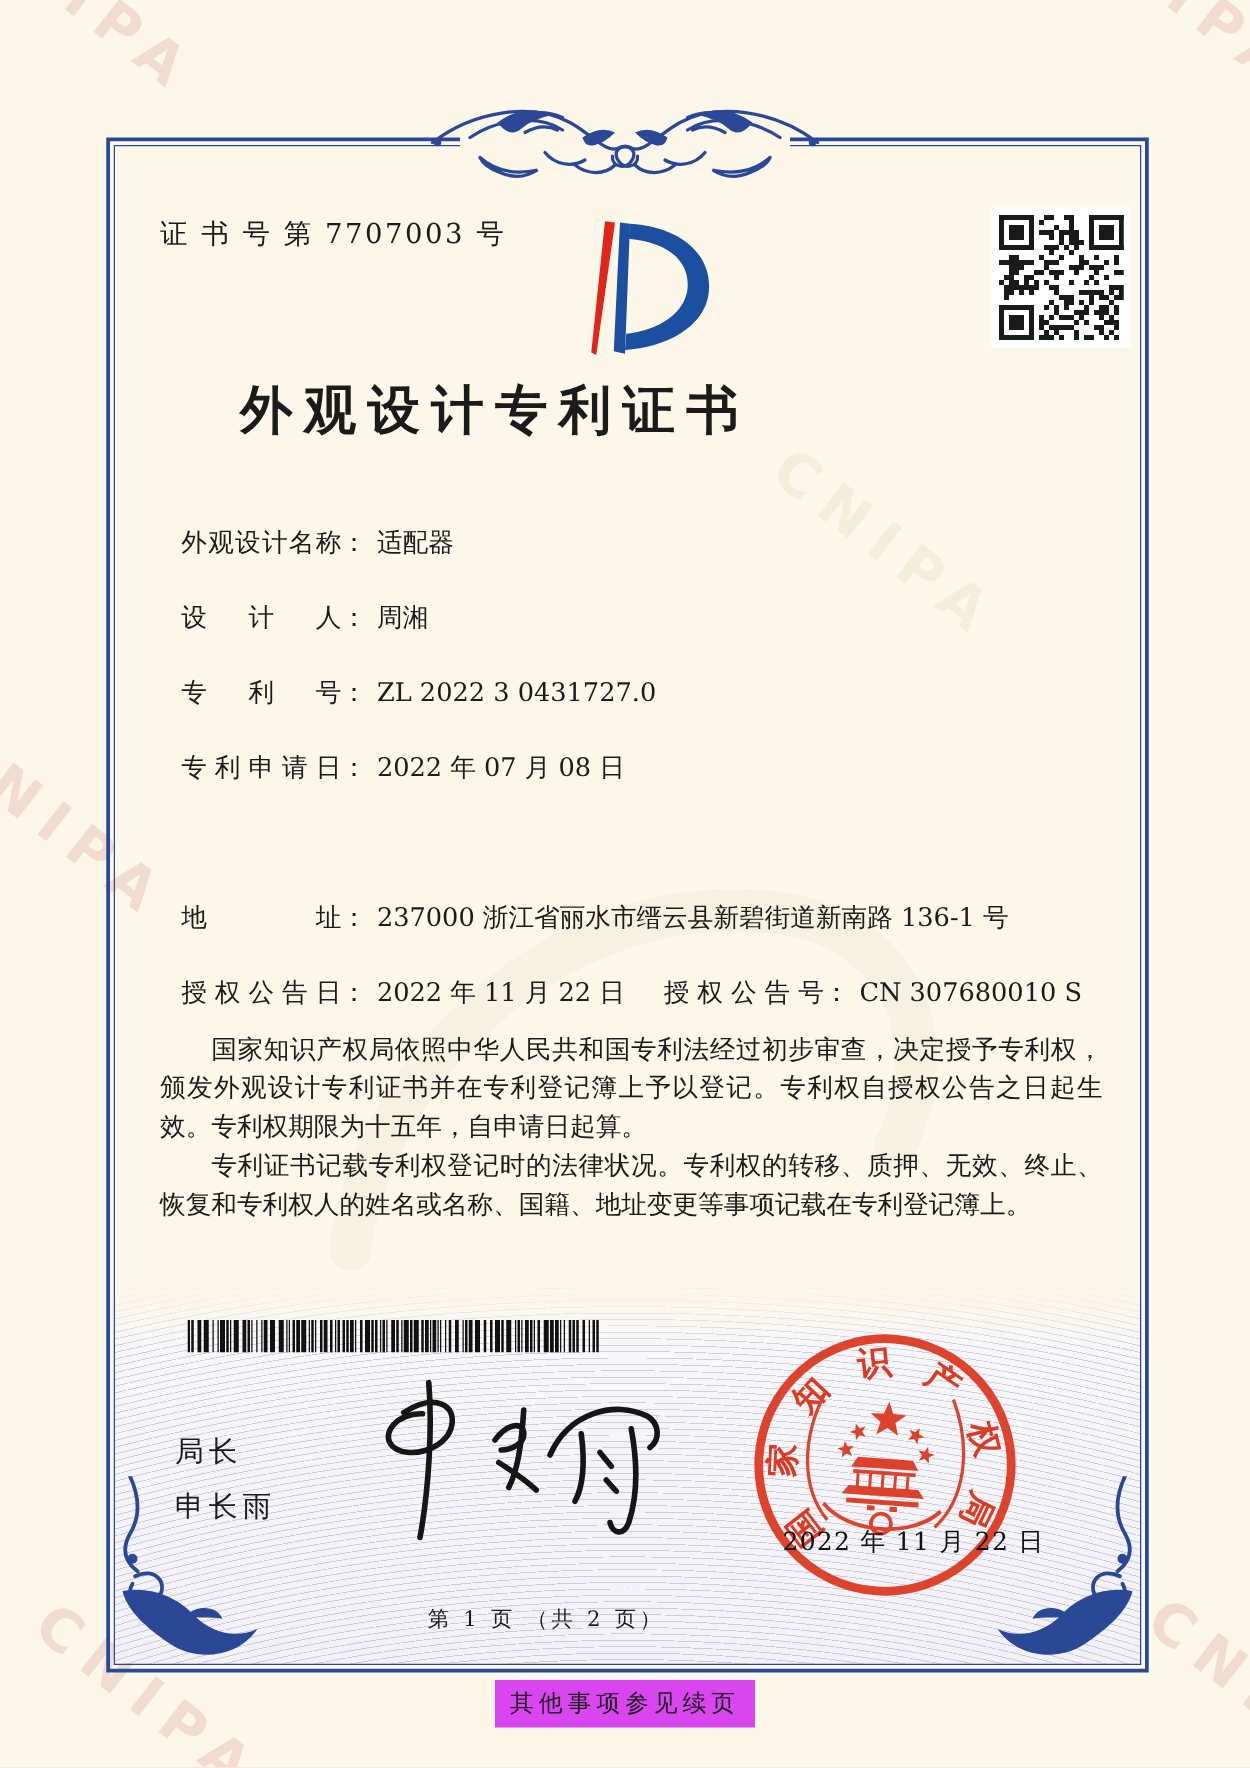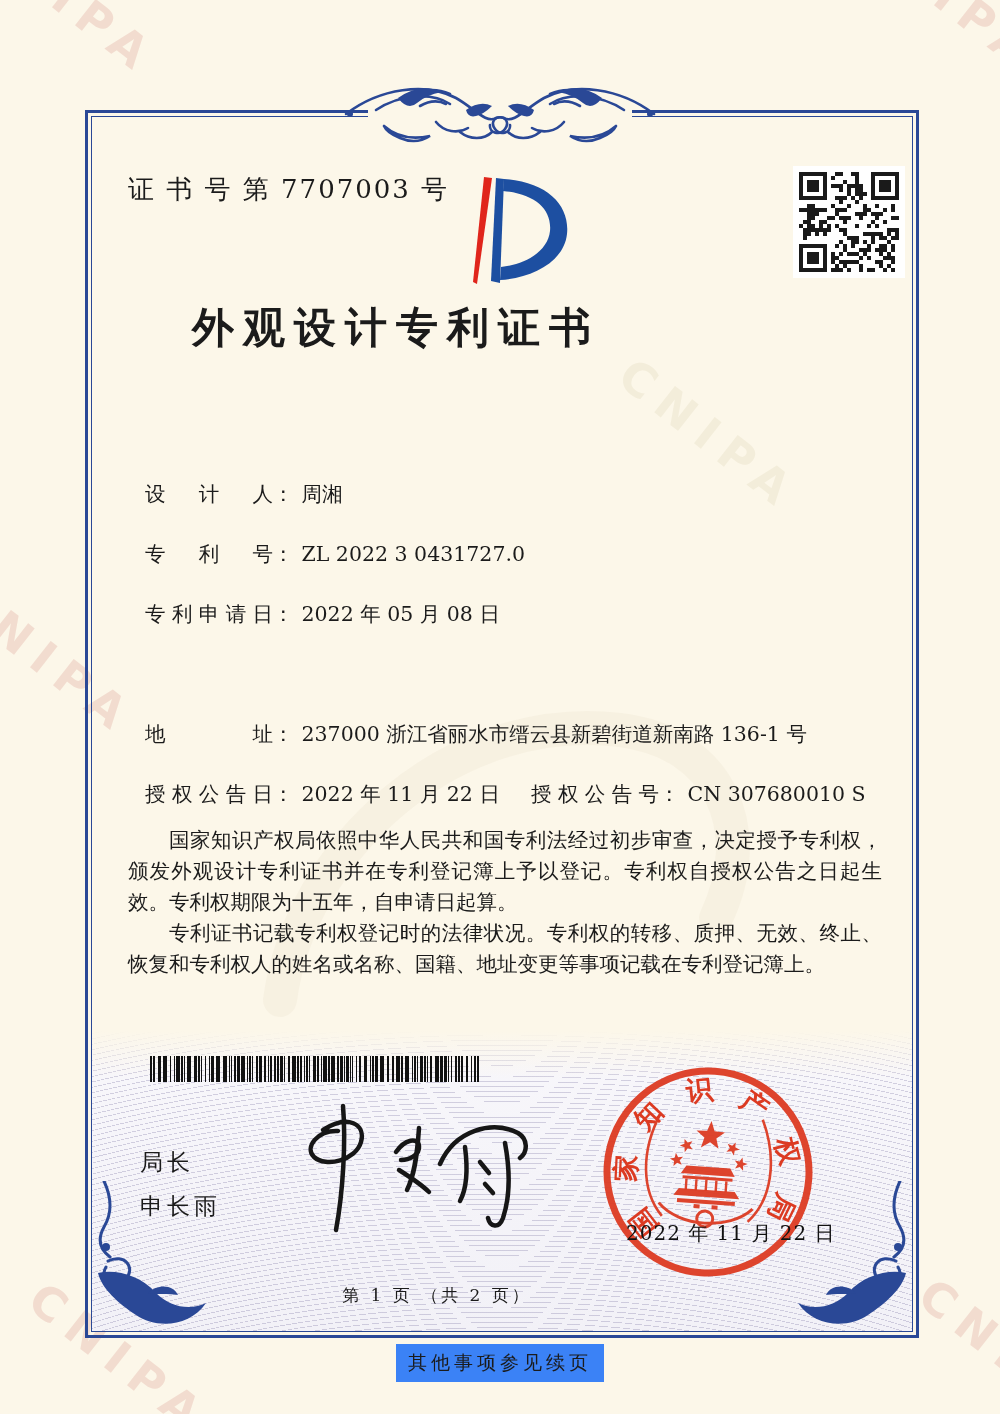--- a/index.html
+++ b/index.html
@@ -16,21 +16,21 @@
   .waves{position:absolute;left:4px;right:4px;bottom:4px;top:918px;
      background:
        repeating-radial-gradient(ellipse 1500px 1100px at 50% 330%,rgba(110,102,152,.28) 0 1px,rgba(255,255,255,0) 1px 7px),
        linear-gradient(#f8f7fb,#f2f1f7);}
   .waves::before{content:'';position:absolute;inset:0;background:linear-gradient(#fcf7e9,rgba(252,247,233,0) 16%);}
   .corner-orn{position:absolute;bottom:2px;z-index:6;}
   .corner-orn.left{left:2px;}
   .corner-orn.right{right:2px;transform:scaleX(-1);}
   .top-orn{position:absolute;left:340px;top:70px;z-index:4;}
   
-  .cert-no{position:absolute;left:128px;top:172px;font-size:26px;letter-spacing:2px;z-index:3;}
+  .cert-no{position:absolute;left:128px;top:172px;font-size:22px;letter-spacing:2px;z-index:3;}
   .qr-wrap{position:absolute;left:793px;top:166px;width:112px;height:112px;background:#fff;z-index:3;
            display:flex;align-items:center;justify-content:center;}
   .logo{position:absolute;left:390px;top:148px;z-index:3;}
   .title{position:absolute;left:0;width:792px;top:300px;text-align:center;font-size:42px;font-weight:700;
          letter-spacing:9px;z-index:3;}
   
   .frow{position:absolute;left:145px;font-size:20.5px;line-height:28px;z-index:3;white-space:nowrap;}
   .flabel{display:inline-block;width:128px;text-align:justify;text-align-last:justify;}
   .fcolon{display:inline-block;margin-right:8px;}
   .fgroup2{position:absolute;left:370px;top:0;margin-left:16px;}
@@ -46,21 +46,21 @@
   .seal{position:absolute;left:592px;top:1056px;width:232px;height:232px;z-index:4;transform:rotate(4deg);}
   .seal svg{position:absolute;inset:0;}
   .seal-chars{position:absolute;inset:0;}
   .seal-chars span{position:absolute;left:50%;top:50%;width:30px;height:30px;margin:-15px 0 0 -15px;
       display:flex;align-items:center;justify-content:center;
       font-size:27px;font-weight:700;color:#dc3a22;font-family:"DejaVu Serif","Liberation Serif",serif;}
   .seal-date{position:absolute;left:626px;top:1220px;font-size:20px;letter-spacing:1px;z-index:5;color:#111;}
   .page-indicator{position:absolute;left:0;width:874px;top:1284px;text-align:center;font-size:17px;
                   letter-spacing:3px;z-index:4;}
   .cont-note{position:absolute;left:0;width:1000px;top:1344px;text-align:center;z-index:3;}
-  .cont-note span{display:inline-block;background:#3b82f6;padding:6px 12px;font-size:19px;letter-spacing:4px;}
+  .cont-note span{display:inline-block;background:#d946ef;padding:6px 12px;font-size:19px;letter-spacing:4px;}
 </style>
 </head>
 <body>
 
 <div class="page">
 
   <div class="wm" style="left:-40px;top:-28px;">CNIPA</div>
   <div class="wm" style="left:842px;top:-30px;">CNIPA</div>
   <div class="wm beige" style="left:602px;top:408px;">CNIPA</div>
   <div class="wm" style="left:-62px;top:632px;">CNIPA</div>
@@ -338,28 +338,31 @@
 
   <svg class="logo" width="220" height="150" viewBox="0 0 220 150">
     <g id="logo-stars" fill="#e0251b"></g>
     <polygon points="94,29 102,30 87,136 83,134" fill="#e0251b"></polygon>
     <polygon points="106,30 114,31 110,135 101,133" fill="#1d4fa1"></polygon>
     <path d="M114 31 C158 34 180 58 177 86 C174 114 142 130 110 132 L111 119 C138 116 158 102 160 83 C162 62 146 46 113 43 Z" fill="#1d4fa1"></path>
   </svg>
 
   <div class="title">外观设计专利证书</div>
 
+  <div class="frow" style="top:420px">
+    <span class="flabel">外观设计名称</span><span class="fcolon">：</span><span>适配器</span>
+  </div>
   <div class="frow" style="top:480px">
     <span class="flabel">设计人</span><span class="fcolon">：</span><span>周湘</span>
   </div>
   <div class="frow" style="top:540px">
     <span class="flabel">专利号</span><span class="fcolon">：</span><span>ZL 2022 3 0431727.0</span>
   </div>
   <div class="frow" style="top:600px">
-    <span class="flabel">专利申请日</span><span class="fcolon">：</span><span>2022 年 05 月 08 日</span>
+    <span class="flabel">专利申请日</span><span class="fcolon">：</span><span>2022 年 07 月 08 日</span>
   </div>
   <div class="frow" style="top:720px">
     <span class="flabel">地址</span><span class="fcolon">：</span><span>237000 浙江省丽水市缙云县新碧街道新南路 136-1 号</span>
   </div>
   <div class="frow" style="top:780px">
     <span class="flabel">授权公告日</span><span class="fcolon">：</span><span>2022 年 11 月 22 日</span>
     <span class="fgroup2">
       <span class="flabel">授权公告号</span><span class="fcolon">：</span><span>CN 307680010 S</span>
     </span>
   </div>

